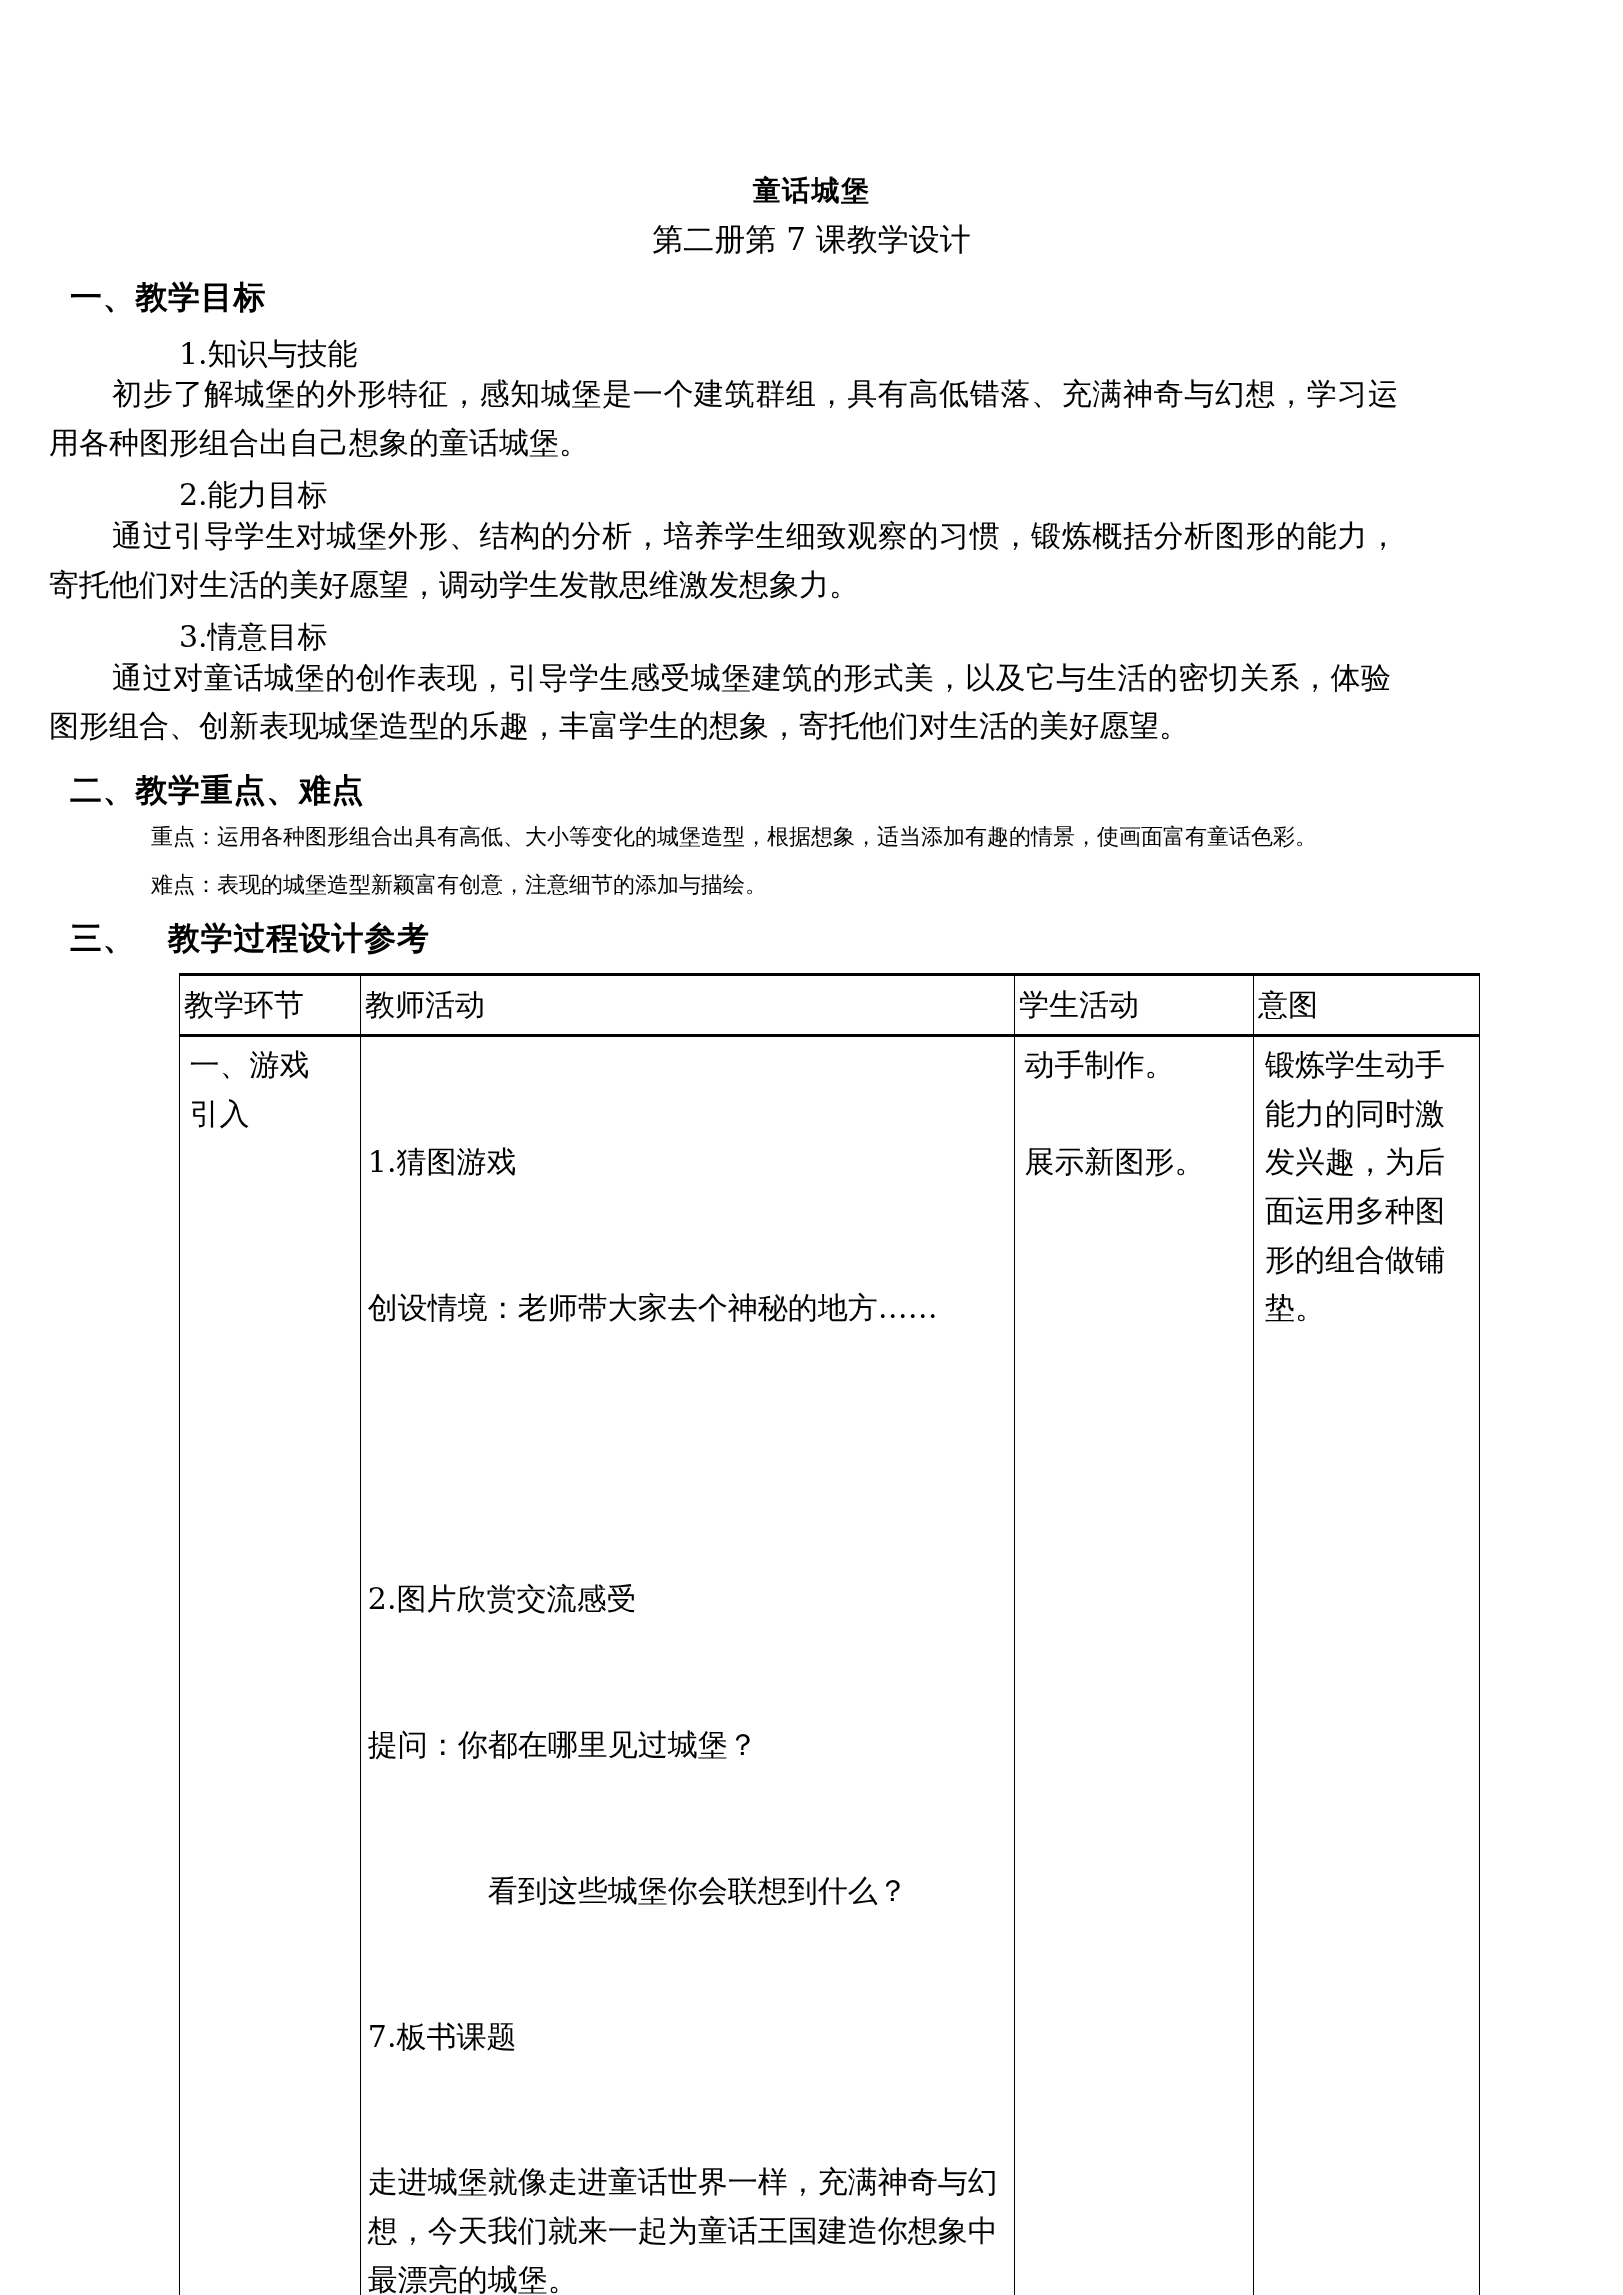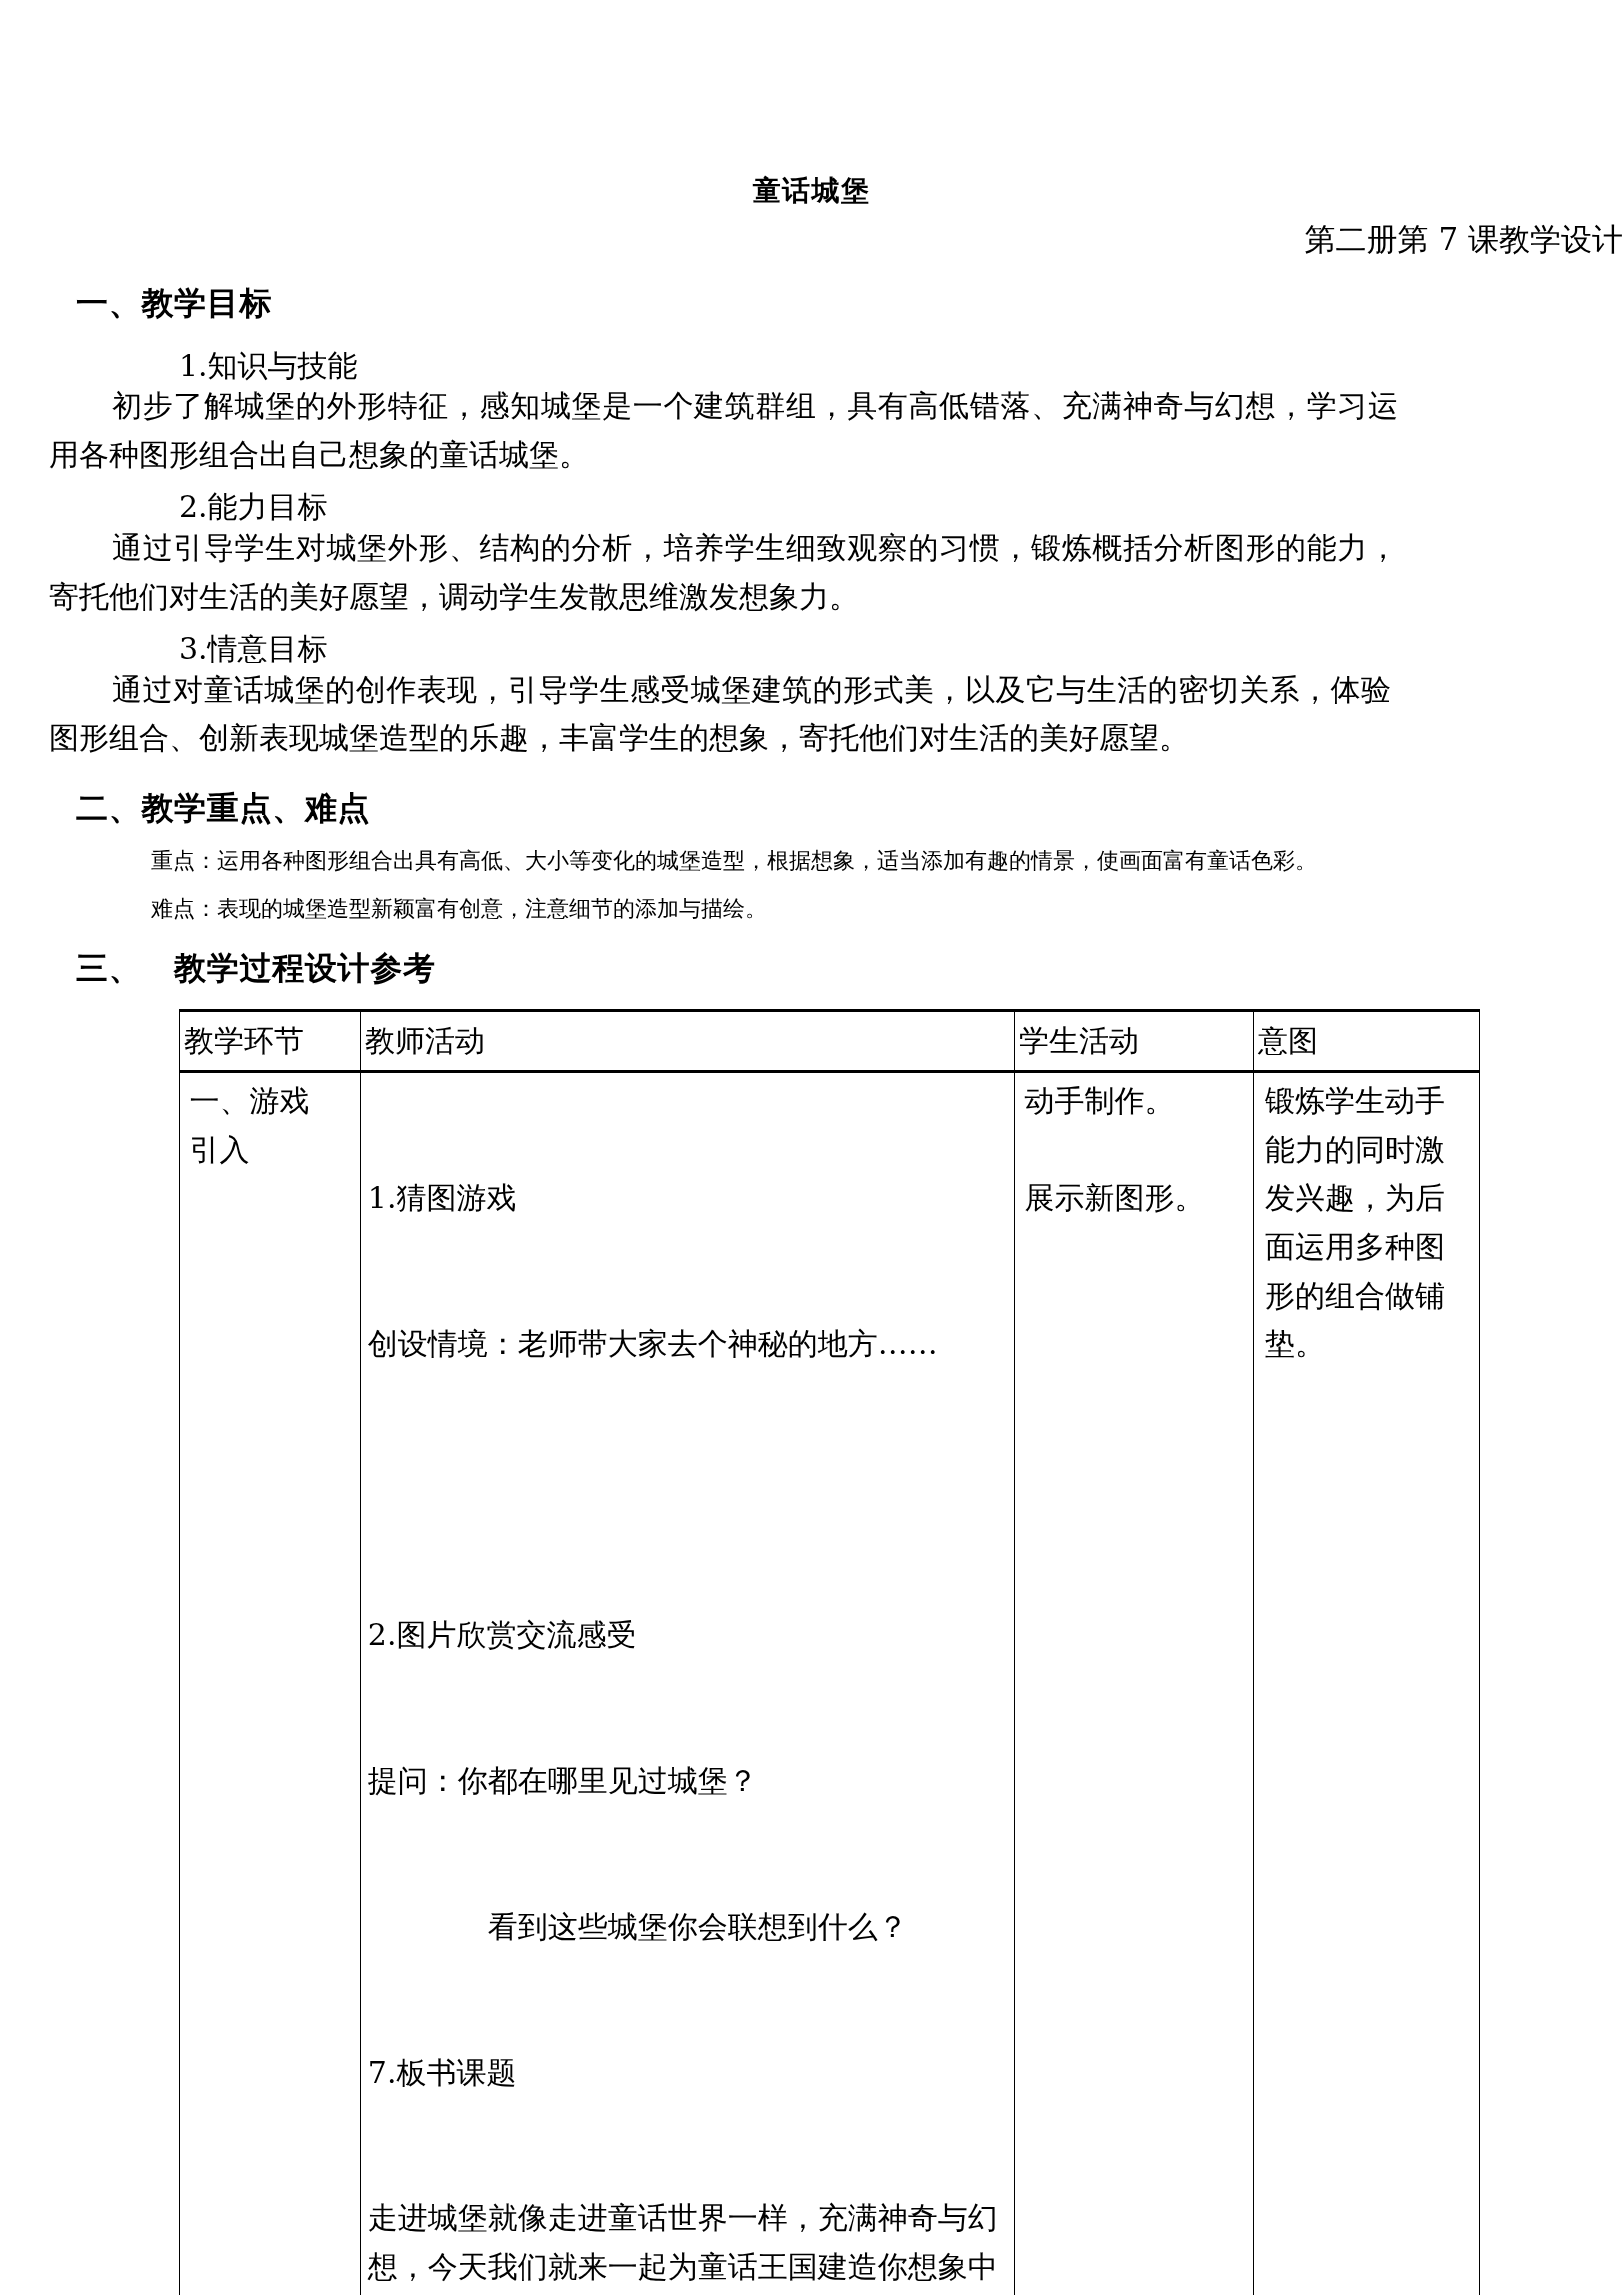--- a/index.html
+++ b/index.html
@@ -26,33 +26,33 @@
   .doc-title {
     text-align: center;
     font-size: 28px;
     font-weight: bold;
     line-height: 1.1;
     margin: 0;
     padding-top: 176px;
     letter-spacing: 1.4px;
   }
   .doc-subtitle {
-    text-align: right;
+    text-align: center;
     font-size: 31px;
     line-height: 1.15;
     margin: 0;
     padding-top: 15px;
   }
 
   
   .sec-head {
     font-size: 32px;
     font-weight: bold;
     line-height: 1.12;
-    margin: 16px;
+    margin: 10px;
     padding-left: 60px;
     padding-top: 12.3px;
     letter-spacing: 0.7px;
   }
   .sec-head.tight { padding-top: 8.2px; }
 
   
   .sub-head {
     font-size: 30px;
     line-height: 1.12;

